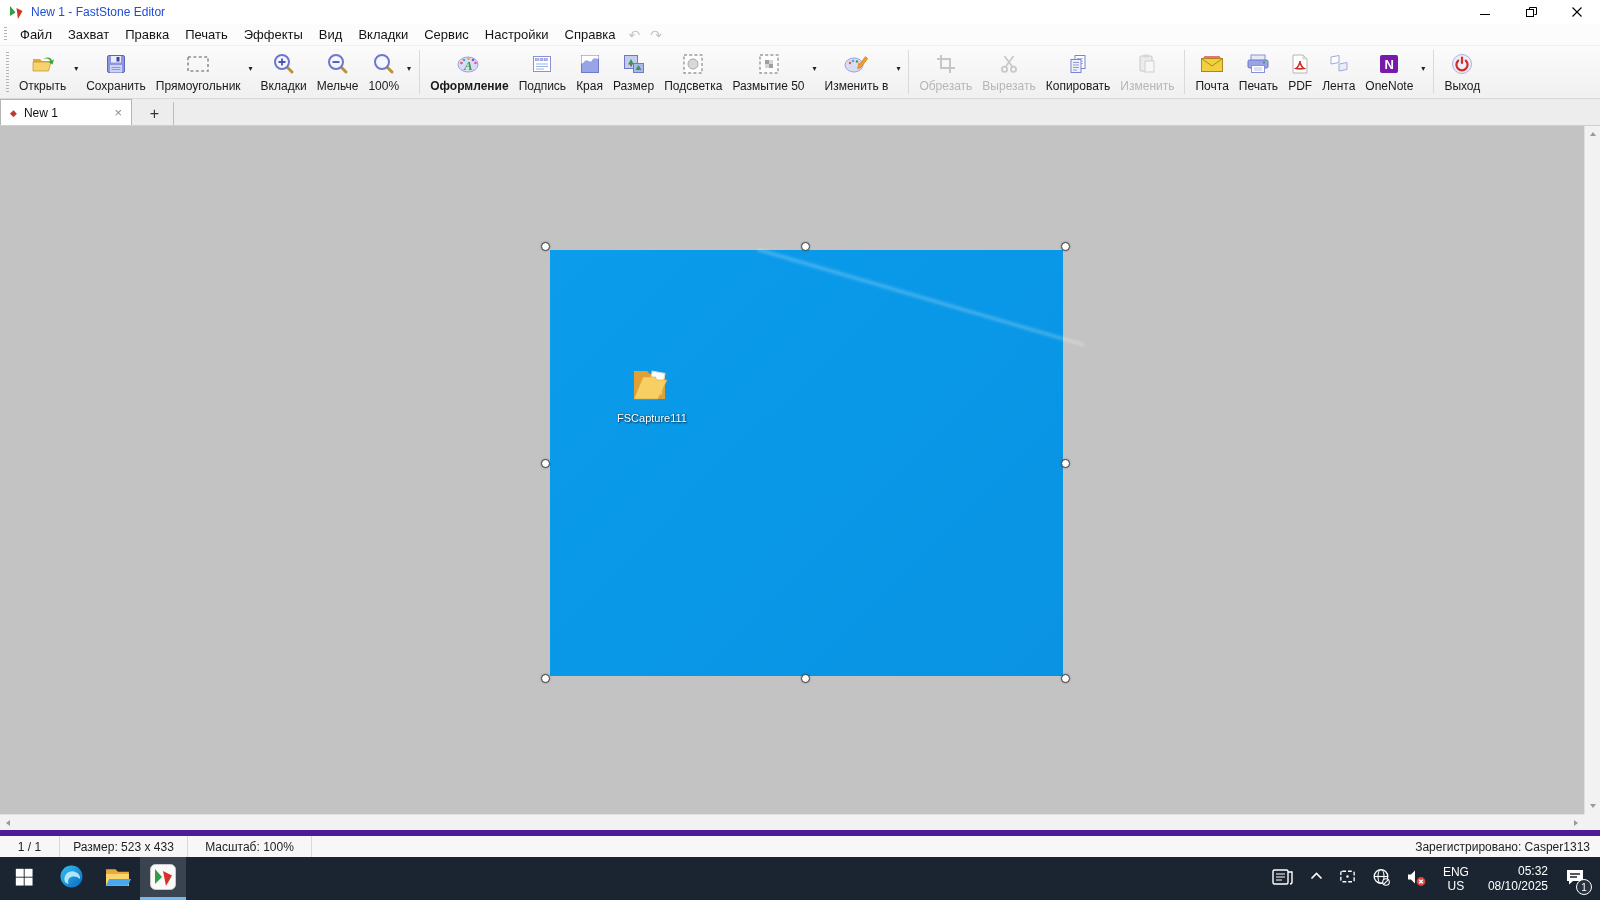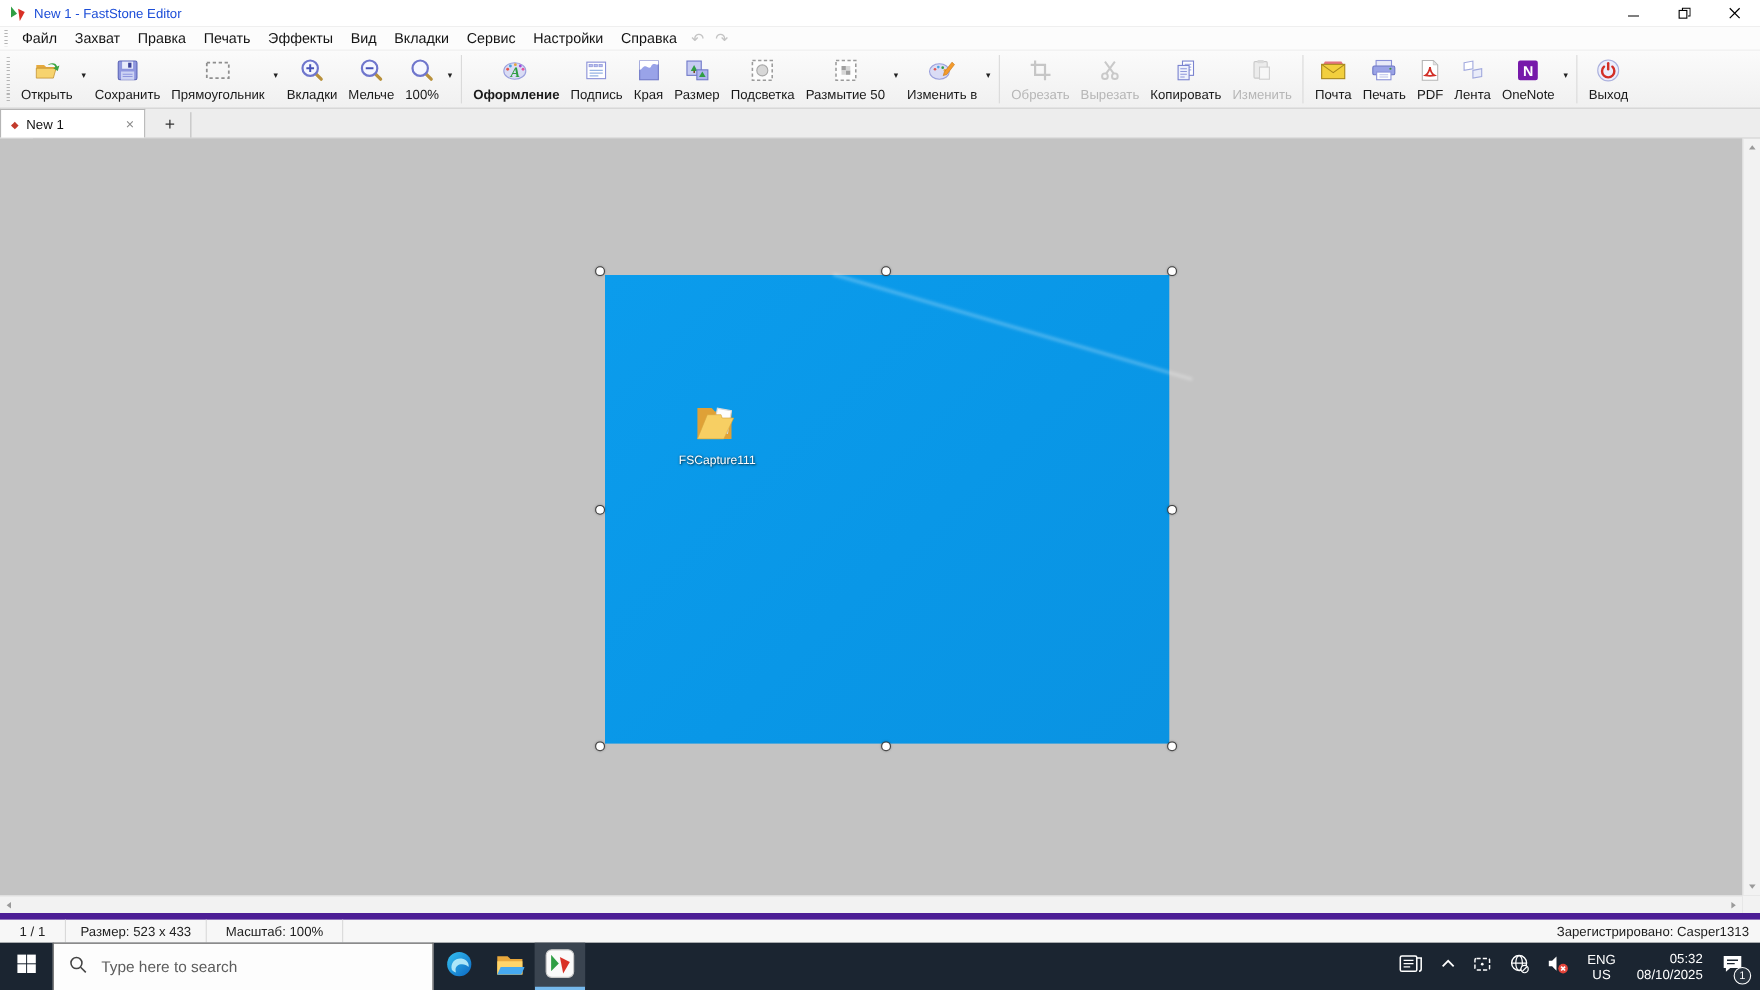--- a/index.html
+++ b/index.html
@@ -496,29 +496,20 @@
   <div class="start">
     <span>
       <svg width="20" height="20" viewBox="0 0 22 22" fill="#fff">
           <rect x="2" y="2" width="8.7" height="8.7"></rect>
           <rect x="11.7" y="2" width="8.7" height="8.7"></rect>
           <rect x="2" y="11.7" width="8.7" height="8.7"></rect>
           <rect x="11.7" y="11.7" width="8.7" height="8.7"></rect>
         </svg>
     </span>
   </div>
-  <div class="search">
-    <span>
-      <svg width="18" height="18" viewBox="0 0 18 18">
-          <circle cx="7.5" cy="7.5" r="5" fill="none" stroke="#444" stroke-width="1.4"></circle>
-          <line x1="11.3" y1="11.3" x2="16" y2="16" stroke="#444" stroke-width="1.4"></line>
-        </svg>
-    </span>
-    <input type="text" placeholder="Type here to search" style="">
-  </div>
   <div class="appbtn">
     <span>
       <svg width="27" height="27" viewBox="0 0 32 32">
           <defs>
             <linearGradient id="eg1" x1="0" y1="0" x2="1" y2="1">
               <stop offset="0" stop-color="#35c1f1"></stop>
               <stop offset="1" stop-color="#0b67c2"></stop>
             </linearGradient>
           </defs>
           <circle cx="16" cy="16" r="13" fill="url(#eg1)"></circle>

